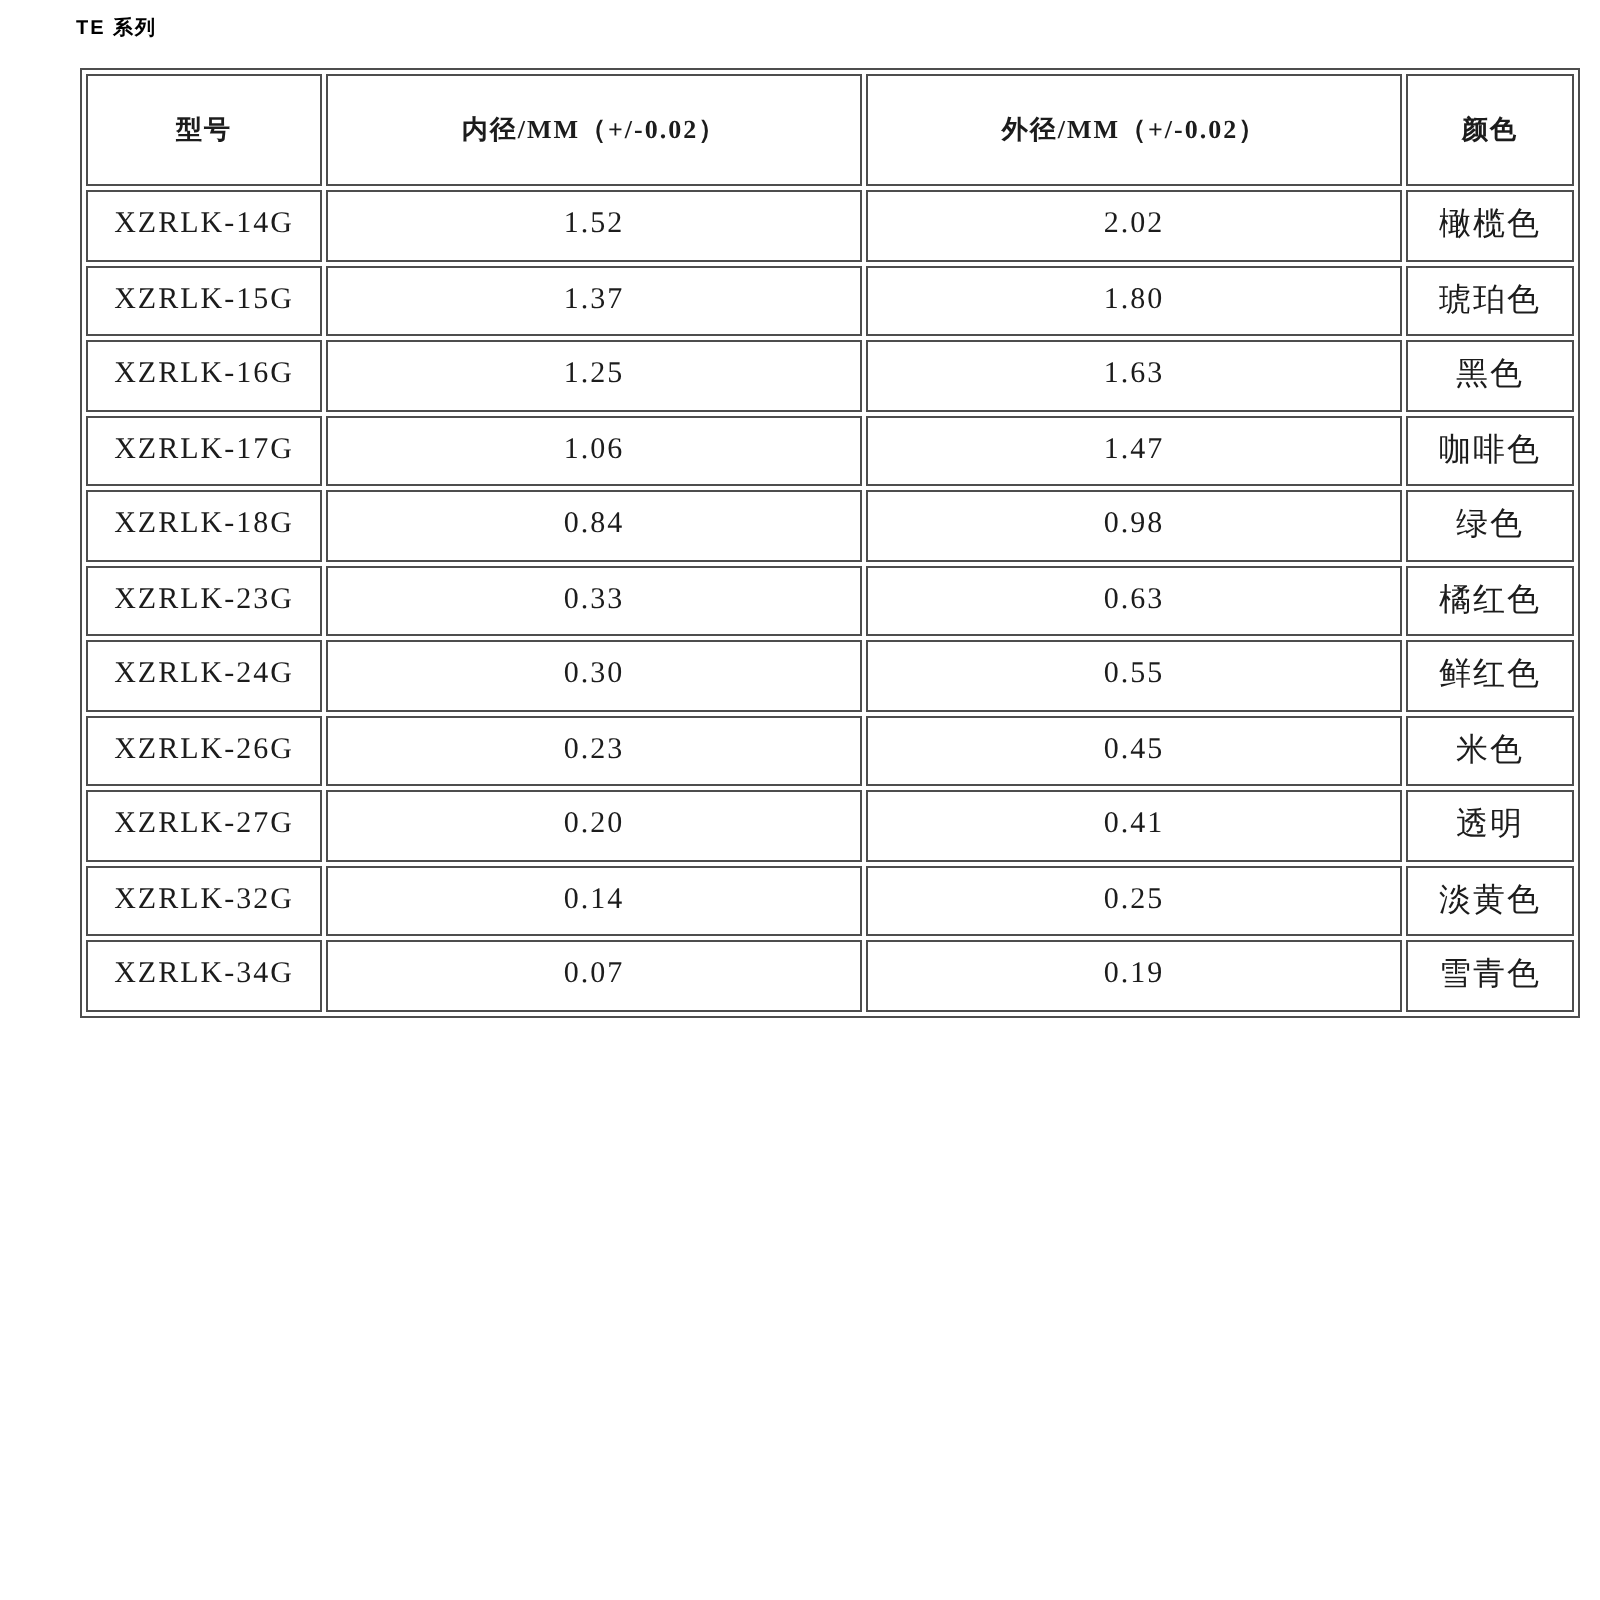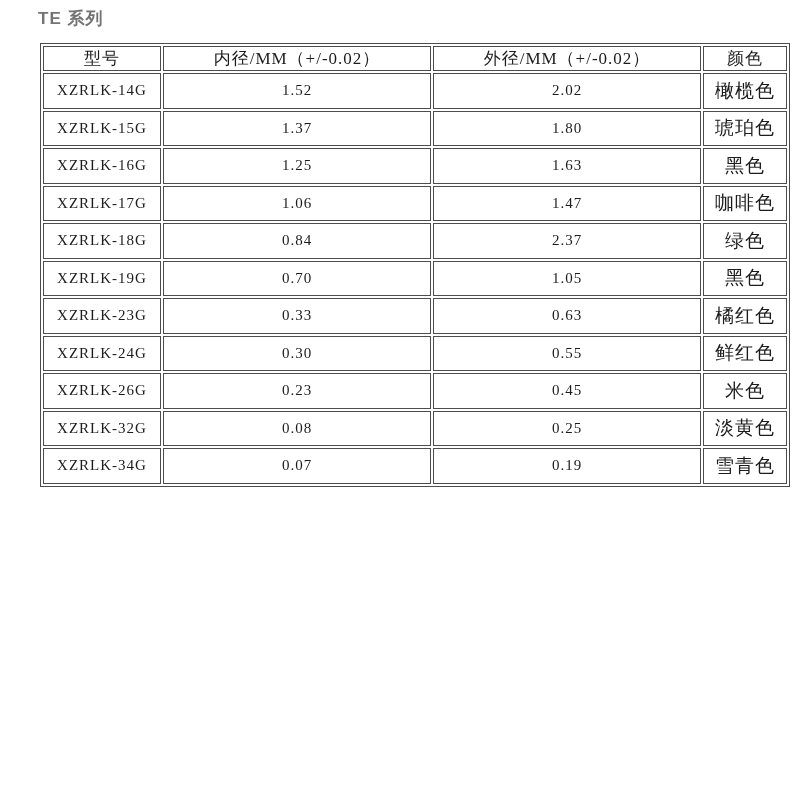--- a/index.html
+++ b/index.html
@@ -6,54 +6,54 @@
   html, body {
     width: 800px; height: 800px;
     background: #ffffff;
     font-family: "Liberation Serif", "DejaVu Serif", serif;
     color: #1c1c1c;
     overflow: hidden;
   }
   .page-title {
     font-family: "Liberation Sans", "DejaVu Sans", sans-serif;
     font-weight: bold;
-    font-size: 17px;
+    font-size: 10px;
     letter-spacing: 1px;
     margin: 7px 0 0 38px;
-    color: #737373;
+    color: #000000;
   }
   table.spec-table {
     margin: 13px 0 0 40px;
     width: 740px;
     table-layout: fixed;
     border-collapse: separate;
     border-spacing: 2px;
     border: 1px solid #4d4d4d;
     background: #ffffff;
   }
   .spec-table th, .spec-table td {
     border: 1px solid #4d4d4d;
     text-align: center;
     vertical-align: middle;
     background: #ffffff;
     overflow: hidden;
     white-space: nowrap;
   }
   .spec-table th {
-    height: 24px;
-    font-size: 17px;
-    font-weight: normal;
+    height: 56px;
+    font-size: 13px;
+    font-weight: bold;
     letter-spacing: 1px;
   }
   .spec-table td {
     height: 35.5px;
     font-size: 15px;
     letter-spacing: 1px;
   }
-  .spec-table td.color-cell { font-size: 19px; margin-left: 28px; }
+  .spec-table td.color-cell { font-size: 16px; margin-left: 28px; }
   col.c-model { width: 118px; }
   col.c-inner { width: 268px; }
   col.c-outer { width: 268px; }
   col.c-color { width: 84px; }
 </style>
 </head>
 <body>
 
 <div class="page-title">TE 系列</div>
 
@@ -93,50 +93,50 @@
     </tr>
     <tr>
       <td>XZRLK-17G</td>
       <td>1.06</td>
       <td>1.47</td>
       <td class="color-cell">咖啡色</td>
     </tr>
     <tr>
       <td>XZRLK-18G</td>
       <td>0.84</td>
-      <td>2.37</td>
+      <td>0.98</td>
       <td class="color-cell">绿色</td>
-    </tr>
-    <tr>
-      <td>XZRLK-19G</td>
-      <td>0.70</td>
-      <td>1.05</td>
-      <td class="color-cell">黑色</td>
     </tr>
     <tr>
       <td>XZRLK-23G</td>
       <td>0.33</td>
       <td>0.63</td>
       <td class="color-cell">橘红色</td>
     </tr>
     <tr>
       <td>XZRLK-24G</td>
       <td>0.30</td>
       <td>0.55</td>
       <td class="color-cell">鲜红色</td>
     </tr>
     <tr>
       <td>XZRLK-26G</td>
       <td>0.23</td>
       <td>0.45</td>
       <td class="color-cell">米色</td>
     </tr>
     <tr>
+      <td>XZRLK-27G</td>
+      <td>0.20</td>
+      <td>0.41</td>
+      <td class="color-cell">透明</td>
+    </tr>
+    <tr>
       <td>XZRLK-32G</td>
-      <td>0.08</td>
+      <td>0.14</td>
       <td>0.25</td>
       <td class="color-cell">淡黄色</td>
     </tr>
     <tr>
       <td>XZRLK-34G</td>
       <td>0.07</td>
       <td>0.19</td>
       <td class="color-cell">雪青色</td>
     </tr>
   </tbody>

